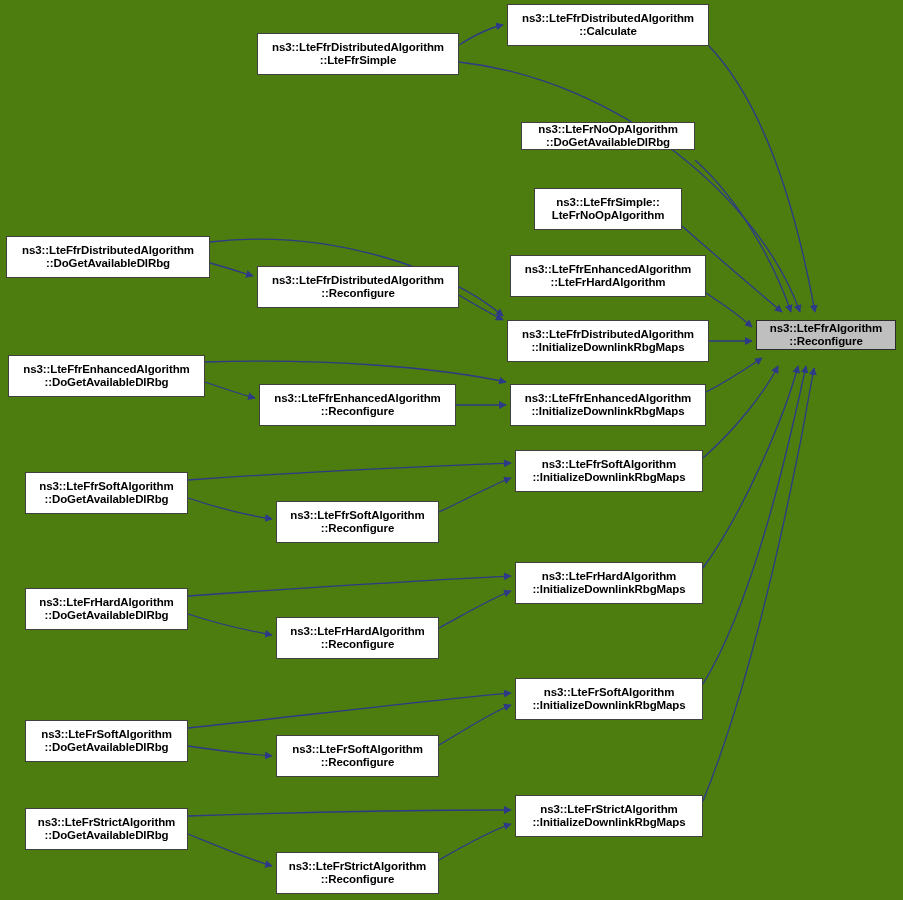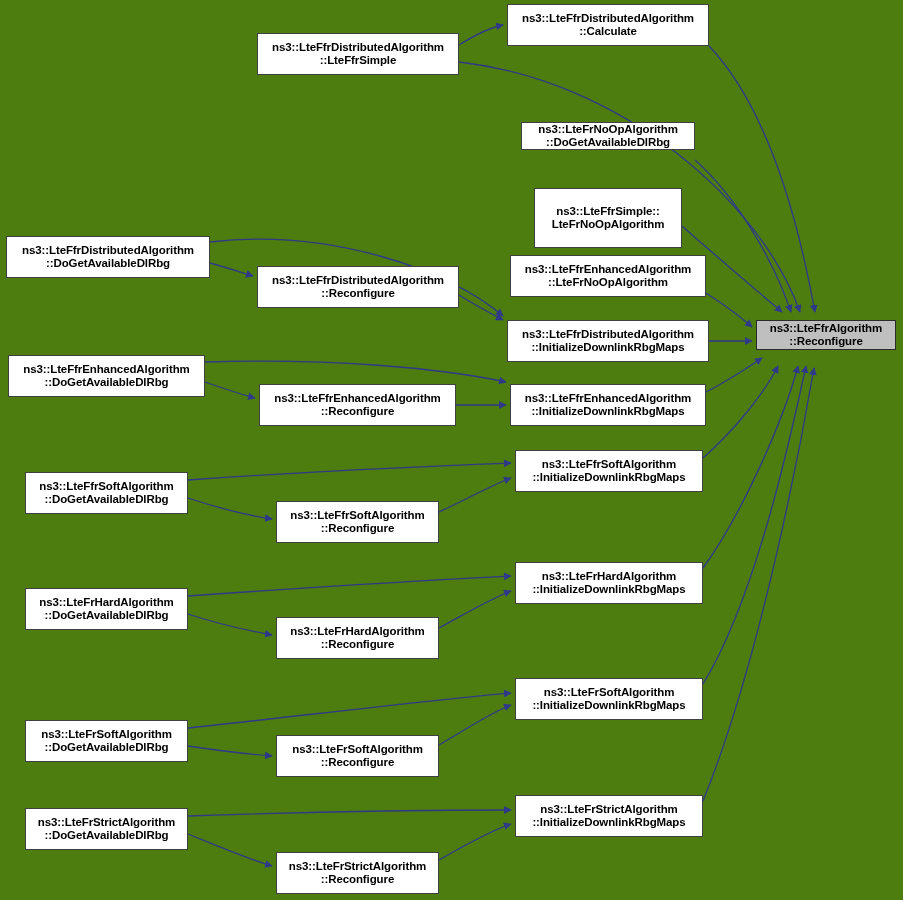--- a/index.html
+++ b/index.html
@@ -99,35 +99,35 @@
         <span class="ln">::Calculate</span>
       </div>
       <div class="node" style="left: 257px; top: 33px; width: 202px; height: 42px;">
         <span class="ln">ns3::LteFfrDistributedAlgorithm</span>
         <span class="ln">::LteFfrSimple</span>
       </div>
       <div class="node" style="left: 521px; top: 122px; width: 174px; height: 28px;">
         <span class="ln">ns3::LteFrNoOpAlgorithm</span>
         <span class="ln">::DoGetAvailableDlRbg</span>
       </div>
-      <div class="node" style="left: 534px; top: 188px; width: 148px; height: 60px;">
+      <div class="node" style="left: 534px; top: 188px; width: 148px; height: 42px;">
         <span class="ln">ns3::LteFfrSimple::</span>
         <span class="ln">LteFrNoOpAlgorithm</span>
       </div>
       <div class="node" style="left: 6px; top: 236px; width: 204px; height: 42px;">
         <span class="ln">ns3::LteFfrDistributedAlgorithm</span>
         <span class="ln">::DoGetAvailableDlRbg</span>
       </div>
       <div class="node" style="left: 257px; top: 266px; width: 202px; height: 42px;">
         <span class="ln">ns3::LteFfrDistributedAlgorithm</span>
         <span class="ln">::Reconfigure</span>
       </div>
       <div class="node" style="left: 510px; top: 255px; width: 196px; height: 42px;">
         <span class="ln">ns3::LteFfrEnhancedAlgorithm</span>
-        <span class="ln">::LteFrNoOpAlgorithm</span>
+        <span class="ln">::LteFrHardAlgorithm</span>
       </div>
       <div class="node" style="left: 507px; top: 320px; width: 202px; height: 42px;">
         <span class="ln">ns3::LteFfrDistributedAlgorithm</span>
         <span class="ln">::InitializeDownlinkRbgMaps</span>
       </div>
       <div class="node highlight" style="left: 756px; top: 320px; width: 140px; height: 30px;">
         <span class="ln">ns3::LteFfrAlgorithm</span>
         <span class="ln">::Reconfigure</span>
       </div>
       <div class="node" style="left: 8px; top: 355px; width: 197px; height: 42px;">

